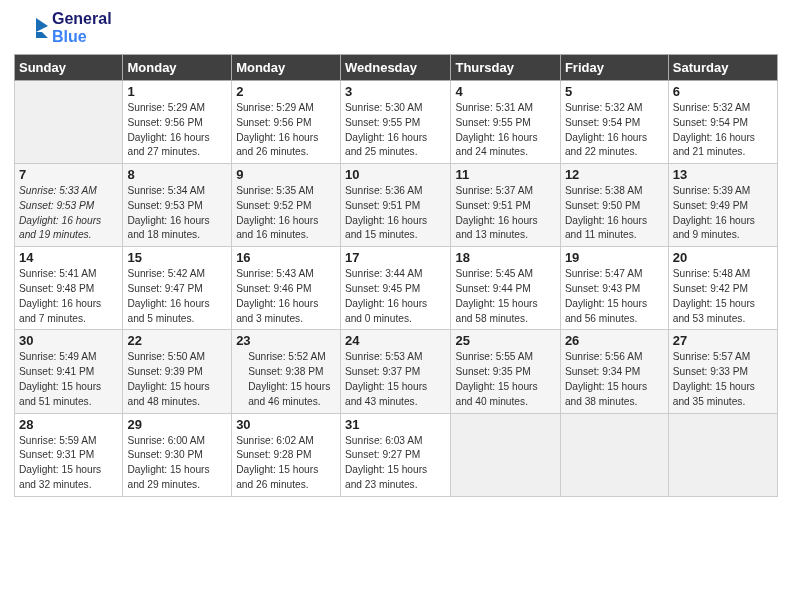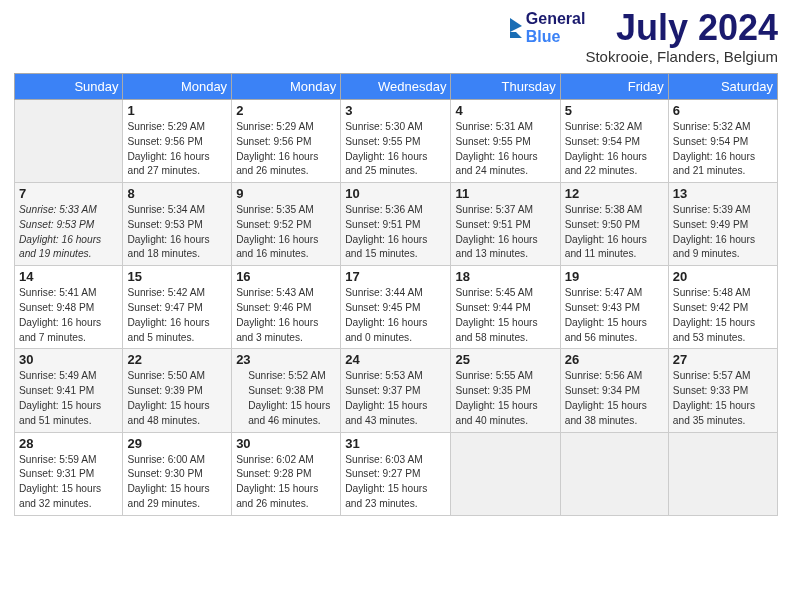--- a/index.html
+++ b/index.html
@@ -10,21 +10,21 @@
       background: #fff;
       overflow: hidden;
     }
     .container {
       width: 792px;
       height: 612px;
       padding: 10px 14px;
     }
     .header-area {
       display: flex;
-      justify-content: flex-end;
+      justify-content: flex-start;
       align-items: flex-start;
       margin-bottom: 8px;
     }
     .logo {
       display: flex;
       align-items: center;
       gap: 4px;
     }
     .title-area {
       text-align: right;
@@ -39,26 +39,26 @@
       font-size: 15px;
       color: #333;
       margin-top: 2px;
     }
     .calendar {
       width: 100%;
       border-collapse: collapse;
       font-size: 10.5px;
     }
     .calendar th {
-      background: #3b82f6;
+      background: #404040;
       color: #fff;
       padding: 5px 4px;
-      text-align: right;
+      text-align: left;
       font-size: 13px;
-      font-weight: normal;
+      font-weight: bold;
       border: 1px solid #aaa;
     }
     .calendar td {
       border: 1px solid #ccc;
       vertical-align: top;
       padding: 3px 4px;
       width: 113px;
       min-height: 80px;
       background: #fff;
     }
@@ -92,24 +92,20 @@
     <div class="logo">
         <svg width="34" height="36" viewBox="0 0 34 36">
           <polygon points="22,8 34,16 22,22 28,22 34,28 22,28" fill="#1a6eb5"></polygon>
         </svg>
 
     <div>
           <div style="font-size: 16px; font-weight: bold; color: rgb(26, 26, 110); line-height: 1.1;">General</div>
           <div style="font-size: 16px; font-weight: bold; color: #3b82f6; line-height: 1.1;">Blue</div>
         </div>
       </div>
-    <div class="title-area">
-      <div class="month-title">July 2024</div>
-      <div class="location">Stokrooie, Flanders, Belgium</div>
-    </div>
   </div>
 
   <table class="calendar">
     <thead>
       <tr>
       <th>Sunday</th>
           <th>Monday</th>
           <th>Monday</th>
           <th>Wednesday</th>
           <th>Thursday</th>

